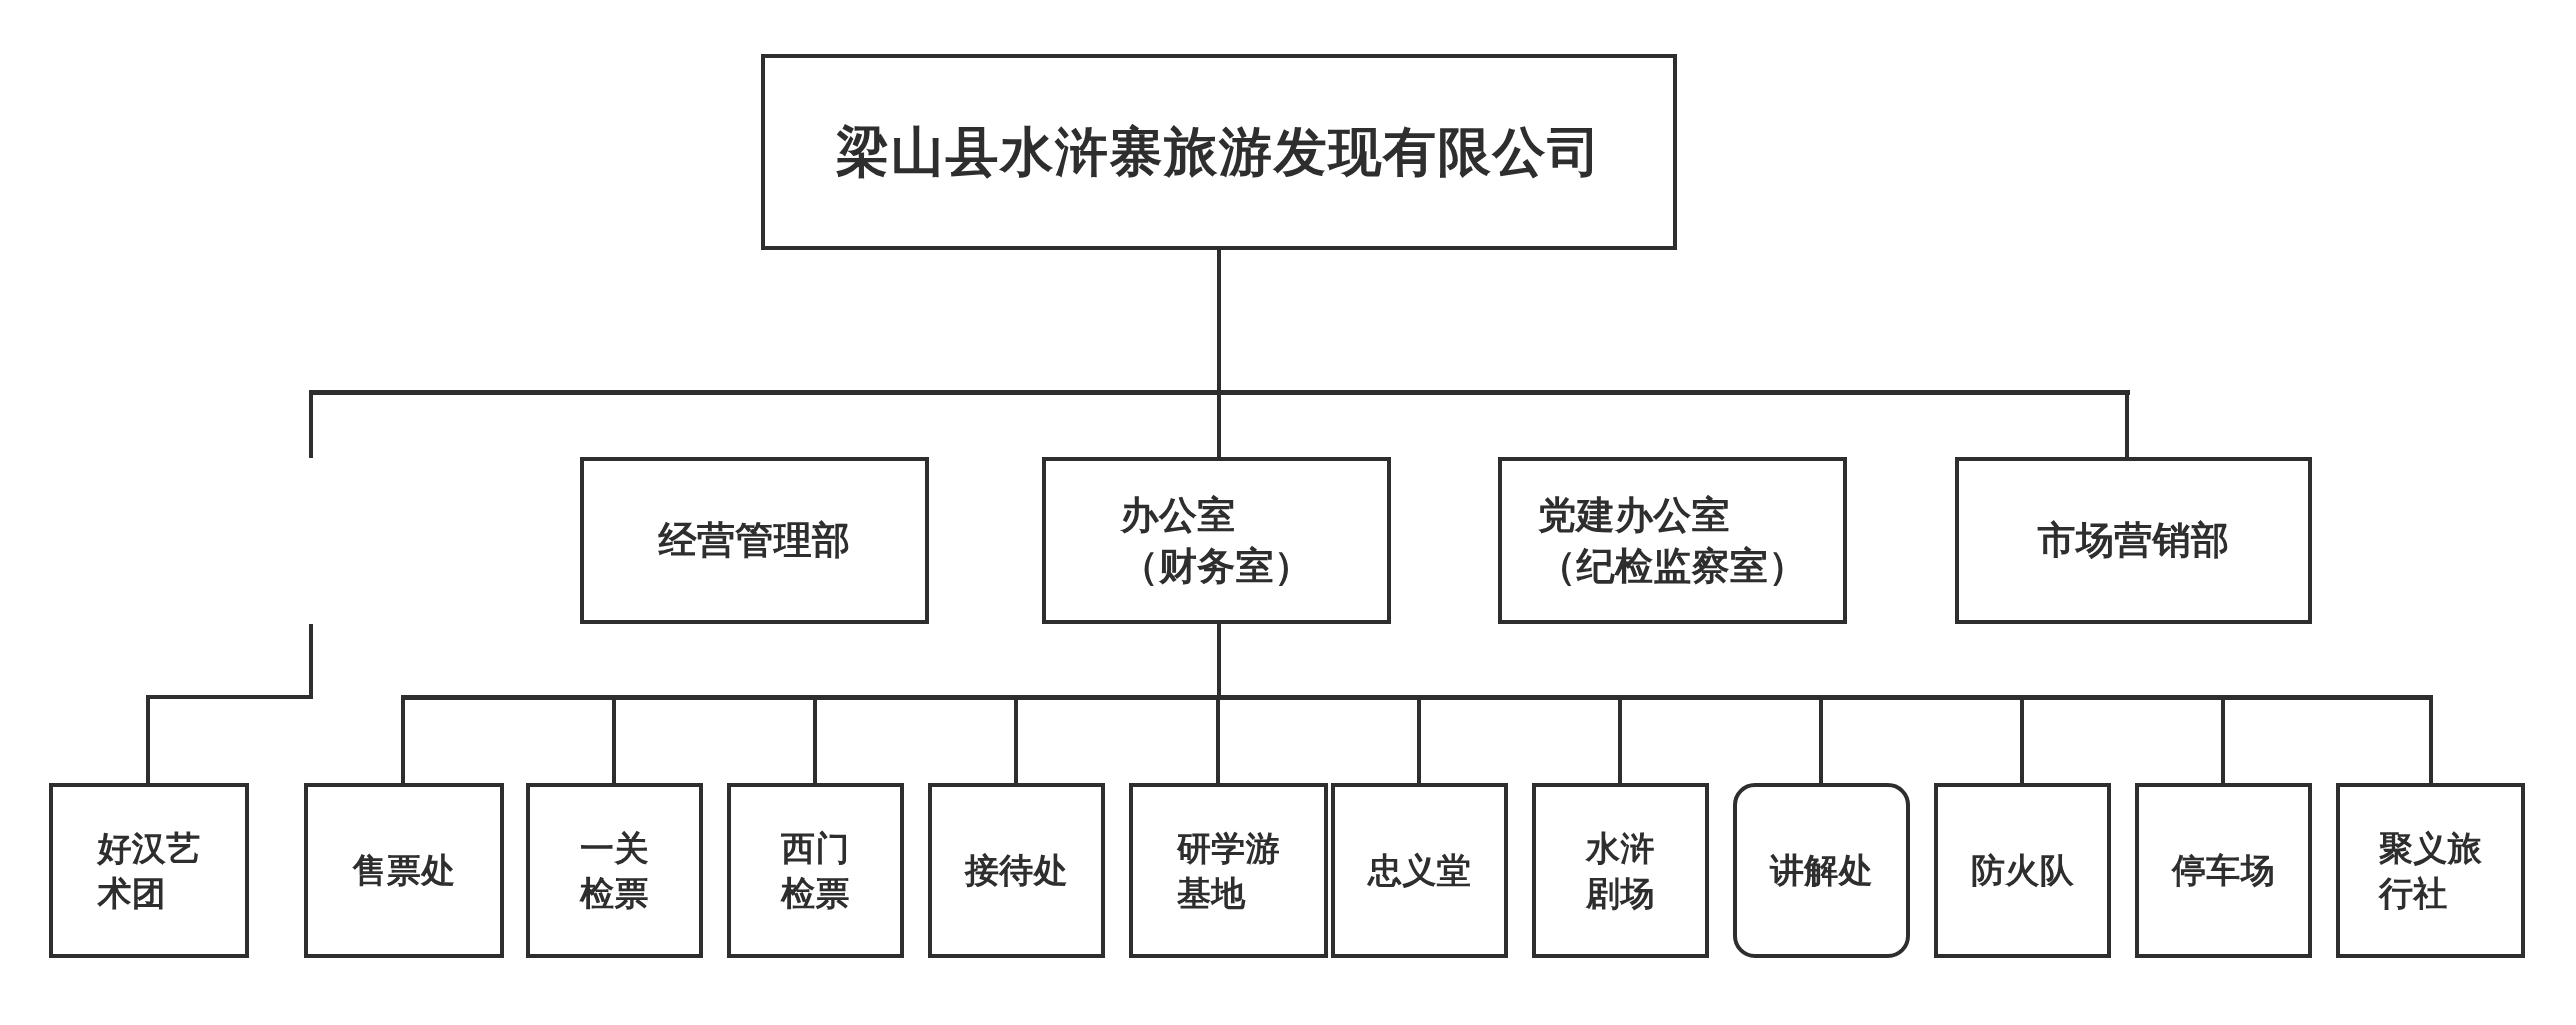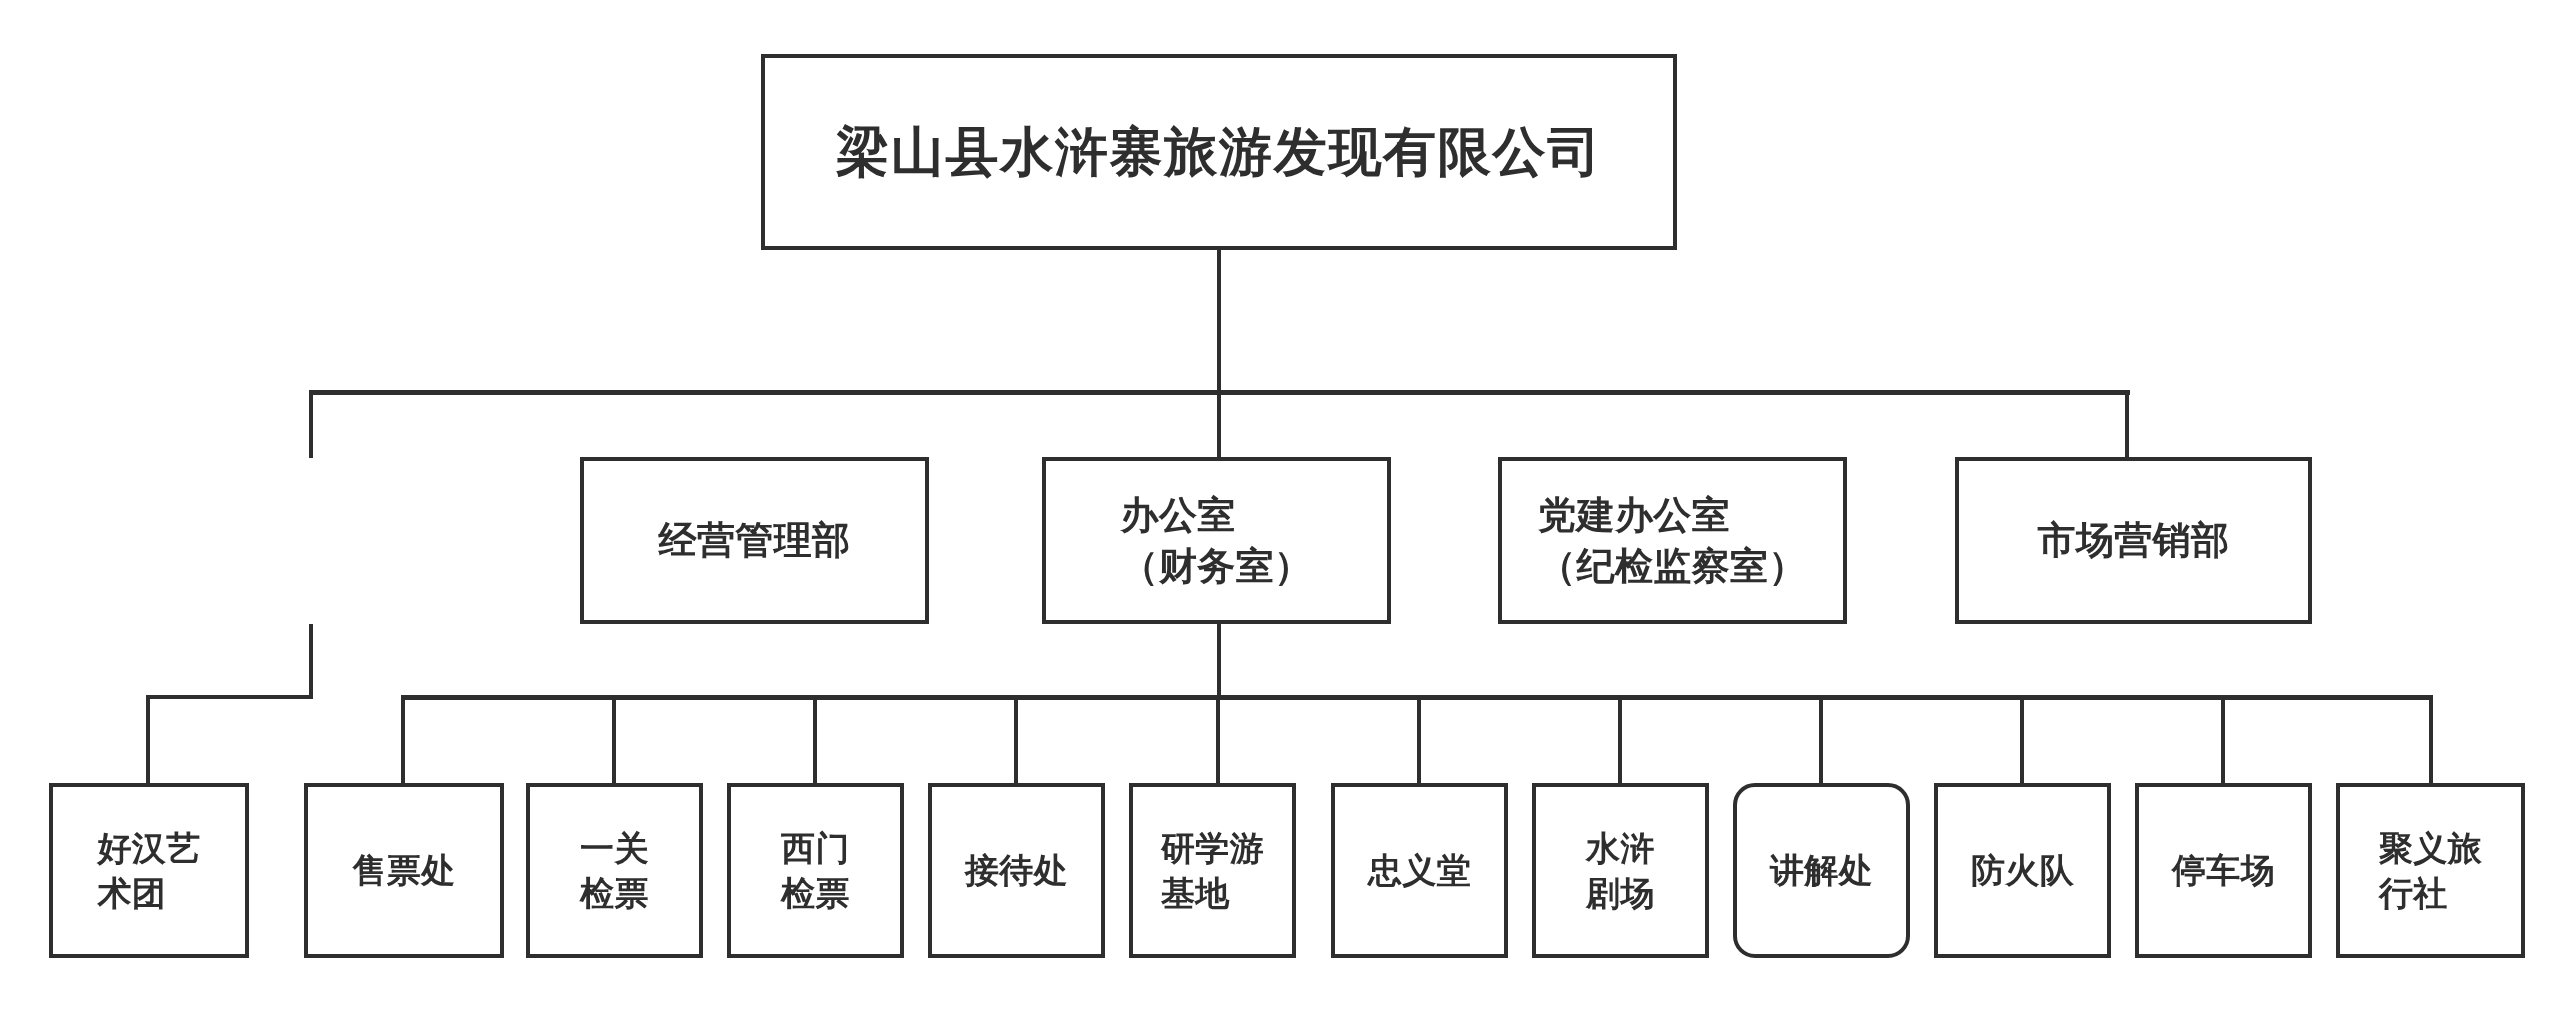--- a/index.html
+++ b/index.html
@@ -59,21 +59,21 @@
 
   
   .node.lvl3 { top: 783px; height: 175px; }
   .node.lvl3 .node-label { font-size: 34px; }
 
   .node.lvl3.u0  { left: 49px;   width: 200px; }
   .node.lvl3.u1  { left: 304px;  width: 200px; }
   .node.lvl3.u2  { left: 526px;  width: 177px; }
   .node.lvl3.u3  { left: 727px;  width: 177px; }
   .node.lvl3.u4  { left: 928px; width: 177px; }
-  .node.lvl3.u5  { left: 1129px; width: 167px; }
+  .node.lvl3.u5  { left: 1129px; width: 199px; }
   .node.lvl3.u6  { left: 1331px; width: 177px; }
   .node.lvl3.u7  { left: 1532px; width: 177px; }
   .node.lvl3.u8  { left: 1733px; width: 177px; border-radius: 22px; }
   .node.lvl3.u9  { left: 1934px; width: 177px; }
   .node.lvl3.u10 { left: 2135px; width: 177px; }
   .node.lvl3.u11 { left: 2336px; width: 189px; }
 
   
   .conn {
     position: absolute;

